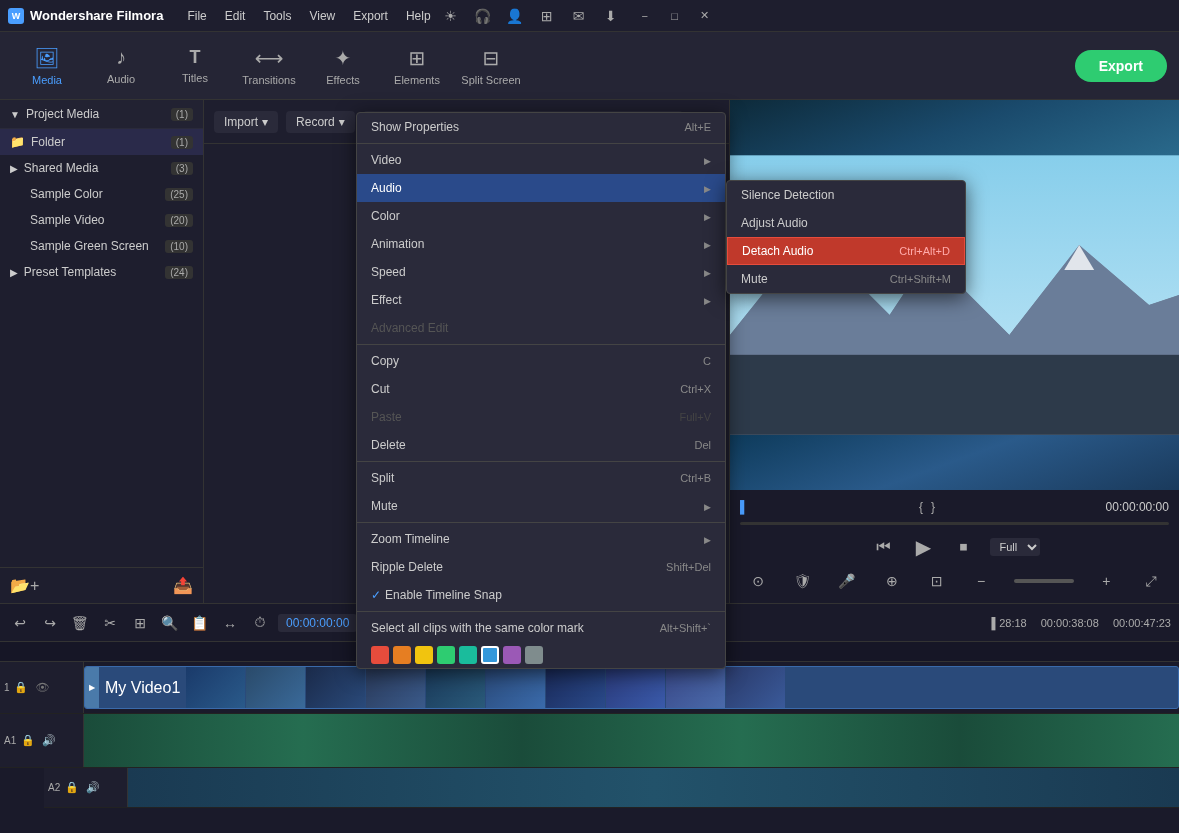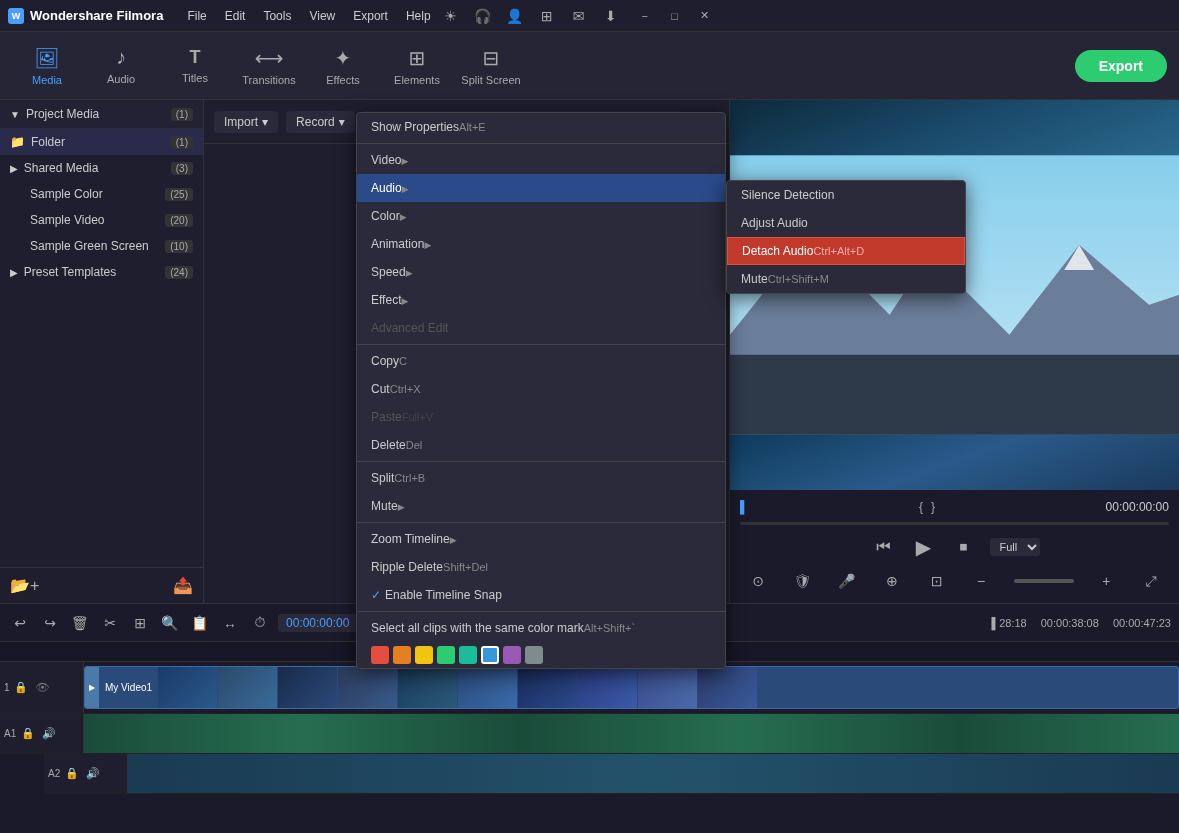--- a/index.html
+++ b/index.html
@@ -64,30 +64,30 @@
     #timeline-toolbar { display: flex; align-items: center; padding: 4px 8px; gap: 6px; border-bottom: 1px solid #333; height: 38px; }
     .tl-btn { background: none; border: none; color: #aaa; cursor: pointer; font-size: 14px; width: 24px; height: 24px; display: flex; align-items: center; justify-content: center; border-radius: 3px; }
     .tl-time { color: #4a9eff; font-size: 12px; padding: 2px 8px; background: #2a2a3a; border-radius: 3px; }
     .tl-time-right { color: #aaa; font-size: 12px; margin-left: auto; }
     #timeline-tracks { flex: 1; overflow: hidden; display: flex; flex-direction: column; }
     .track-row { display: flex; height: 52px; border-bottom: 1px solid #222; }
     .track-controls { width: 84px; background: #1e1e2e; display: flex; align-items: center; padding: 4px; gap: 3px; border-right: 1px solid #333; flex-shrink: 0; }
     .track-ctrl-btn { background: none; border: none; color: #777; cursor: pointer; font-size: 11px; width: 18px; height: 18px; display: flex; align-items: center; justify-content: center; }
     .track-content { flex: 1; background: #1a1a2a; position: relative; overflow: hidden; }
     .track-clip { position: absolute; top: 4px; left: 0; right: 0; bottom: 4px; background: #2a4a7a; border-radius: 3px; border: 1px solid #3a6aaa; display: flex; align-items: center; overflow: hidden; }
-    .track-clip-label { color: #fff; font-size: 10px; padding: 2px 6px; white-space: nowrap; }
+    .track-clip-label { color: #fff; font-size: 16px; padding: 2px 6px; white-space: nowrap; }
     .track-clip-thumbnails { display: flex; height: 100%; overflow: hidden; }
     .track-thumb { width: 60px; height: 100%; background: #3a5a8a; border-right: 1px solid #2a4a7a; flex-shrink: 0; }
     .audio-track { background: #1a2a3a; }
     .timeline-ruler { height: 20px; background: #161626; border-bottom: 1px solid #333; display: flex; align-items: flex-end; padding-bottom: 2px; }
 
     
     #context-menu-main { position: absolute; top: 112px; left: 356px; width: 370px; background: #2a2a3a; border: 1px solid #444; border-radius: 4px; box-shadow: 0 4px 20px rgba(0,0,0,0.6); z-index: 100; }
     #context-menu-audio { position: absolute; top: 180px; left: 726px; width: 240px; background: #2a2a3a; border: 1px solid #444; border-radius: 4px; box-shadow: 0 4px 20px rgba(0,0,0,0.6); z-index: 101; }
-    .ctx-item { display: flex; align-items: center; padding: 6px 14px; cursor: pointer; color: #ccc; font-size: 12px; height: 28px; }
+    .ctx-item { display: flex; align-items: center; justify-content: space-between; padding: 6px 14px; cursor: pointer; color: #ccc; font-size: 12px; height: 28px; }
     .ctx-item.active-item { background: #2a4a8a; color: #fff; }
     .ctx-item.highlighted { background: #c0392b; color: #fff; border: 1px solid #e74c3c; }
     .ctx-item.disabled { color: #555; cursor: default; }
     .ctx-separator { height: 1px; background: #444; margin: 2px 0; }
     .ctx-shortcut { color: #888; font-size: 11px; }
     .ctx-arrow { color: #888; }
     .ctx-check { color: #4a9eff; margin-right: 4px; }
     .ctx-color-row { display: flex; align-items: center; padding: 4px 14px; gap: 4px; }
     .ctx-color-dot { width: 18px; height: 18px; border-radius: 3px; cursor: pointer; }
 
@@ -352,21 +352,21 @@
             <div class="track-thumb" style="background: linear-gradient(135deg, #2a4a7a, #3a6aaa);"></div>
             <div class="track-thumb" style="background: linear-gradient(135deg, #1a2a5a, #2a4a8a);"></div>
             <div class="track-thumb" style="background: linear-gradient(135deg, #2a3a7a, #3a5aaa);"></div>
             <div class="track-thumb" style="background: linear-gradient(135deg, #3a4a8a, #4a6aaa);"></div>
             <div class="track-thumb" style="background: linear-gradient(135deg, #2a3a6a, #3a5a9a);"></div>
           </div>
         </div>
       </div>
     </div>
 
-    <div class="track-row" style="height:40px;">
+    <div class="track-row" style="height:54px;">
       <div class="track-controls">
         <span style="font-size:10px; color:#aaa;">A1</span>
         <button class="track-ctrl-btn">🔒</button>
         <button class="track-ctrl-btn">🔊</button>
       </div>
       <div class="track-content audio-track">
         <div style="height:100%; background:linear-gradient(to right, #1a5a3a, #2a8a5a, #1a5a3a, #2a8a5a, #1a5a3a, #2a8a5a); opacity:0.7;"></div>
       </div>
     </div>
 

